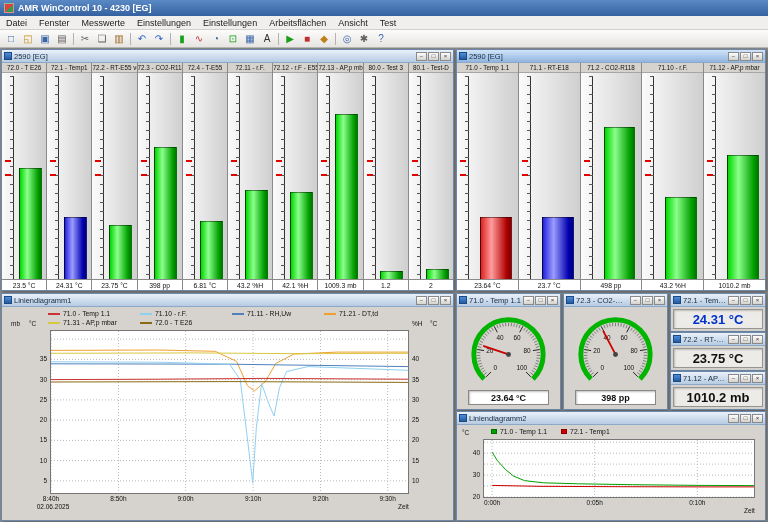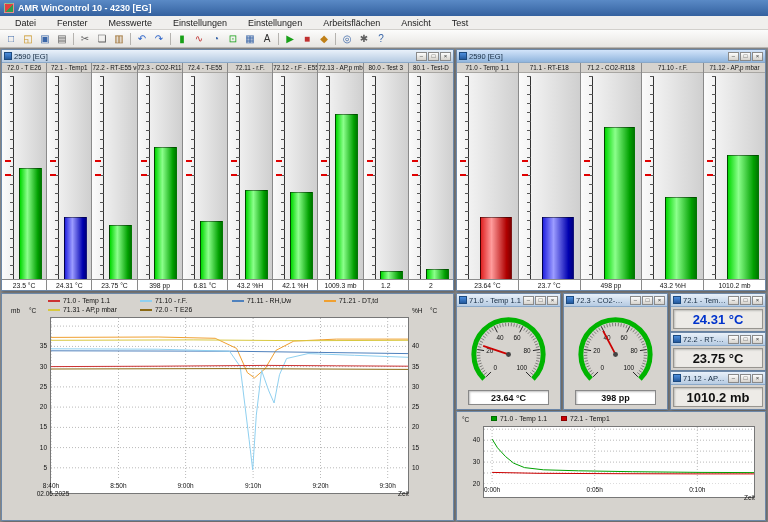--- a/index.html
+++ b/index.html
@@ -8,21 +8,21 @@
   .app{position:relative;width:768px;height:522px;}
 
   
   .titlebar{position:absolute;left:0;top:0;width:768px;height:16px;
     background:linear-gradient(#5a8ac6,#34619f);color:#fff;font-size:9px;font-weight:bold;
     display:flex;align-items:center;gap:4px;padding:0 4px;}
   .app-icon{width:10px;height:10px;border:1px solid rgba(255,255,255,.4);
     background:linear-gradient(135deg,#e04040 0 50%,#2e9e4e 50% 100%);flex:0 0 auto;}
   .menubar{position:absolute;left:0;top:16px;width:768px;height:14px;background:#f0efed;
     border-bottom:1px solid #d2d0cc;display:flex;align-items:center;font-size:9px;color:#222;}
-  .menu-item{padding:0 6px;height:100%;display:flex;align-items:center;cursor:default;margin-left:9px;}
+  .menu-item{padding:0 6px;height:100%;display:flex;align-items:center;cursor:default;}
   .toolbar{position:absolute;left:0;top:30px;width:768px;height:18px;
     background:linear-gradient(#fcfcfb,#e7e5e2);border-bottom:1px solid #b8b6b2;
     display:flex;align-items:center;padding:0 3px;gap:1px;}
   .tb-icon{width:16px;height:15px;display:flex;align-items:center;justify-content:center;
     font-size:10px;line-height:1;border:1px solid transparent;border-radius:2px;}
   .tb-sep{width:1px;height:12px;background:#b5b3af;margin:0 2px;}
 
   
   .mdi{position:absolute;left:0;top:48px;width:768px;height:474px;background:#8c8c8c;overflow:hidden;}
   .window{position:absolute;background:#d6d3ce;border:1px solid #6d88a8;
@@ -340,20 +340,29 @@
                 <div class="limit-mark" style="bottom: 57%;"></div>
                 <div class="bar bar-green" style="height: 60%;"></div>
               </div>
               <div class="bcol-val">1010.2 mb</div>
             </div>
           </div>
       </div>
     </div>
 
     <div class="window" id="win-line1">
+      <div class="wtitle">
+        <span class="wicon"></span>
+        <span class="wname">Liniendiagramm1</span>
+        <span class="wbtns">
+          <span class="wbtn">–</span>
+          <span class="wbtn">□</span>
+          <span class="wbtn">×</span>
+        </span>
+      </div>
       <div class="wbody">
         <div class="linechart" id="line1">
           <div class="lc-legend">
               <span class="lg-item">
                 <span class="lg-swatch" style="background: rgb(204, 51, 51);"></span>
                 <span class="lg-label">71.0 - Temp 1.1</span>
               </span>
               <span class="lg-item">
                 <span class="lg-swatch" style="background: rgb(143, 208, 240);"></span>
                 <span class="lg-label">71.10 - r.F.</span>
@@ -636,20 +645,29 @@
         </span>
       </div>
       <div class="wbody">
         <div class="digbox" id="dig3">
           <div class="dig-value" style="color: rgb(16, 16, 16);">1010.2 mb</div>
         </div>
       </div>
     </div>
 
     <div class="window" id="win-line2">
+      <div class="wtitle">
+        <span class="wicon"></span>
+        <span class="wname">Liniendiagramm2</span>
+        <span class="wbtns">
+          <span class="wbtn">–</span>
+          <span class="wbtn">□</span>
+          <span class="wbtn">×</span>
+        </span>
+      </div>
       <div class="wbody">
         <div class="linechart" id="line2">
           <div class="lc-legend sq">
               <span class="lg-item">
                 <span class="lg-swatch" style="background: rgb(0, 160, 0);"></span>
                 <span class="lg-label">71.0 - Temp 1.1</span>
               </span>
               <span class="lg-item">
                 <span class="lg-swatch" style="background: rgb(204, 0, 0);"></span>
                 <span class="lg-label">72.1 - Temp1</span>

